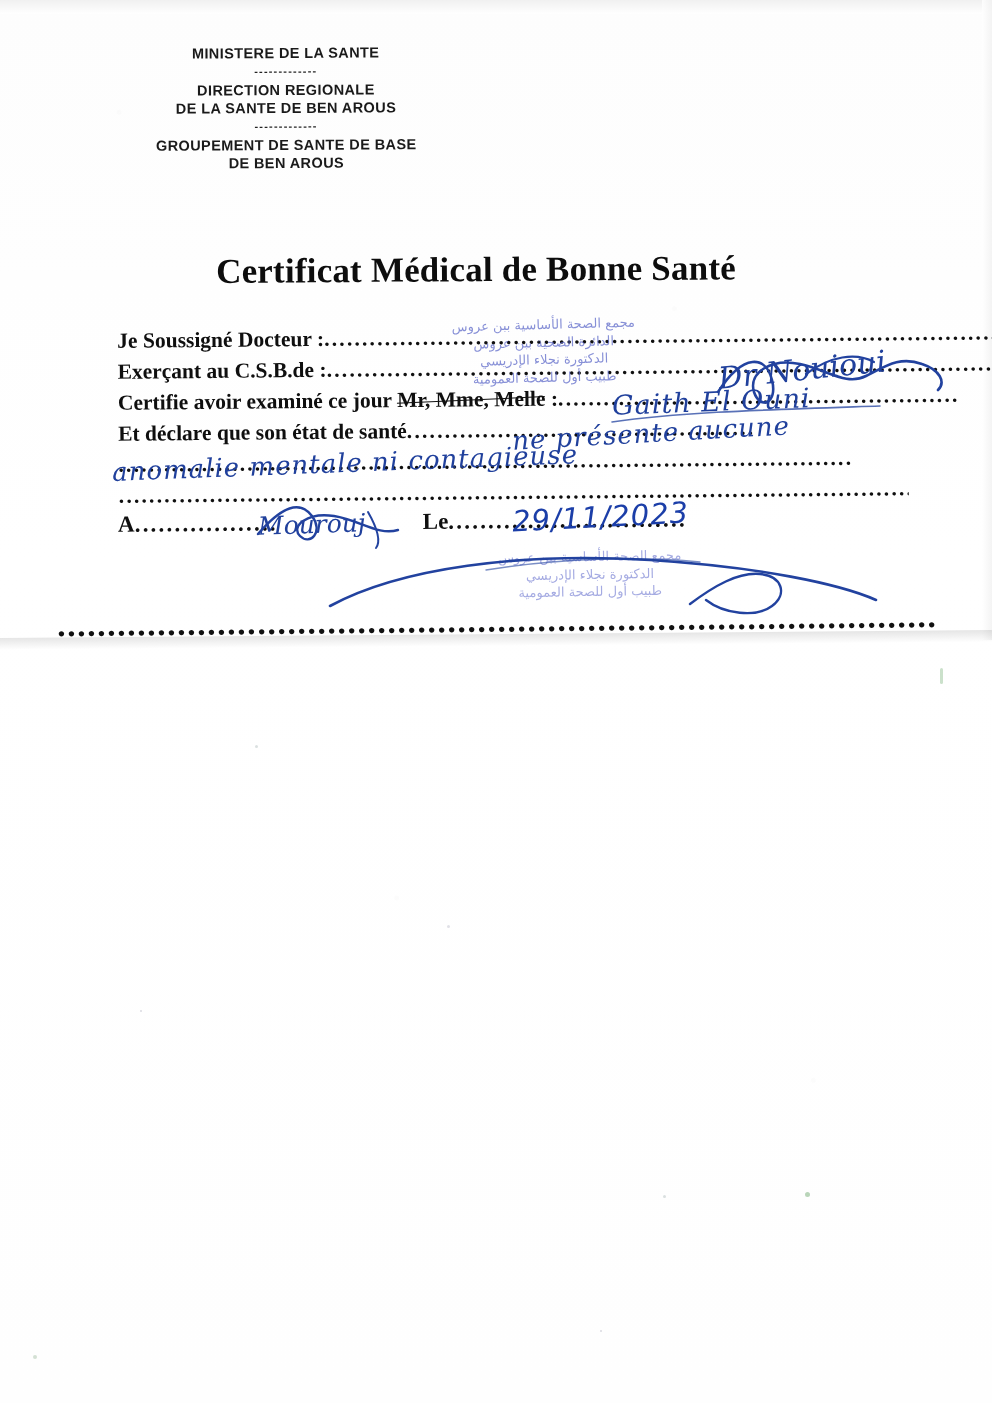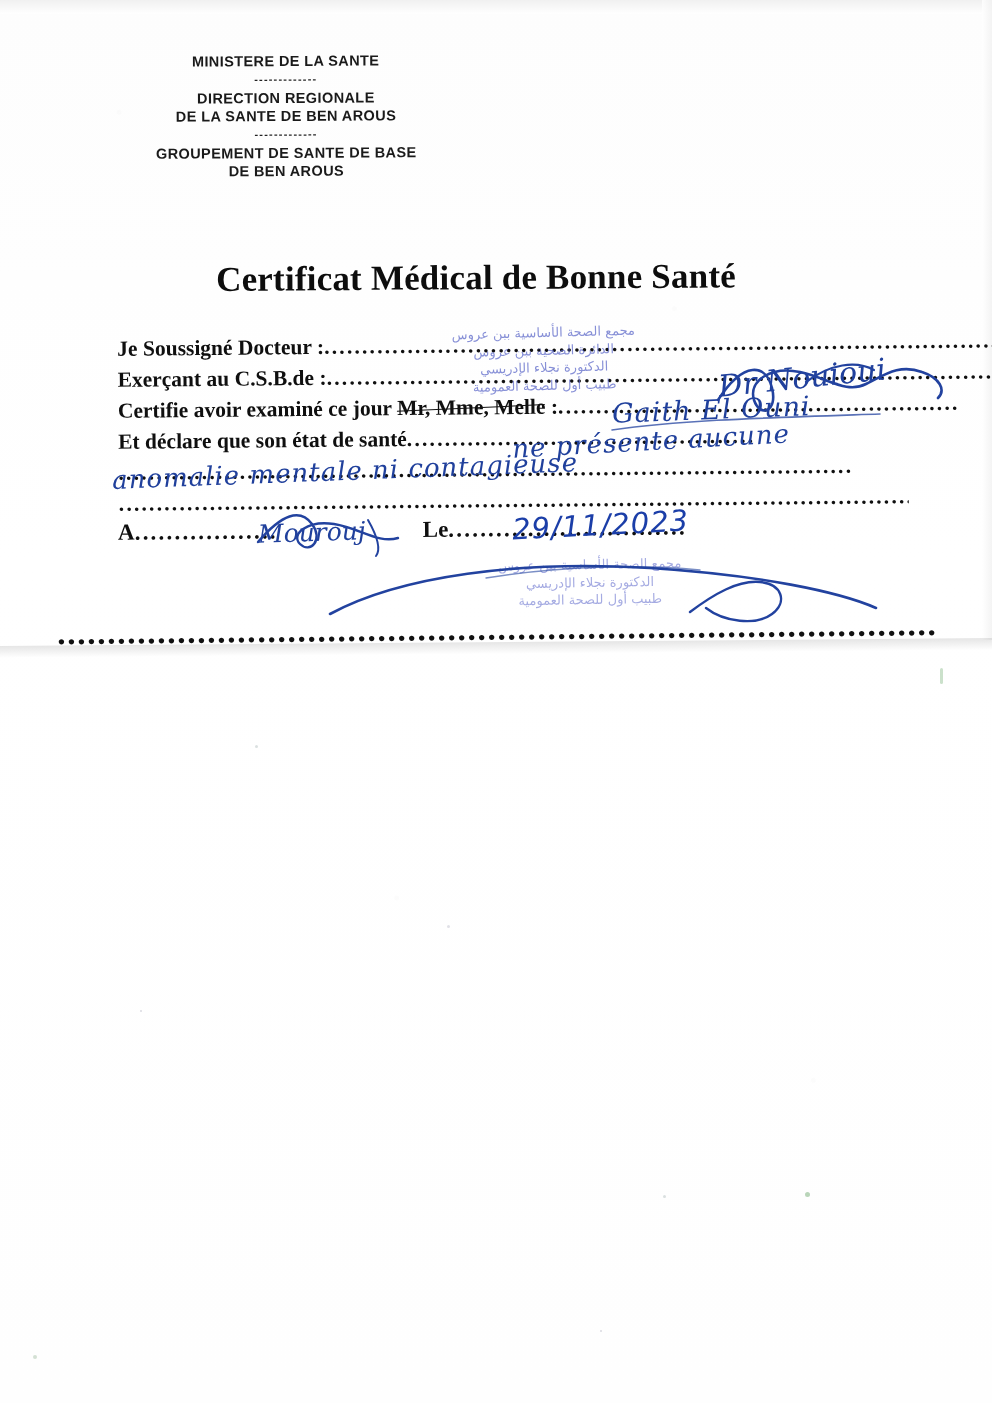--- a/index.html
+++ b/index.html
@@ -25,21 +25,21 @@
       radial-gradient(circle at 68% 22%, rgba(0,0,0,0.012) 0 2px, transparent 3px),
       radial-gradient(circle at 40% 64%, rgba(0,0,0,0.010) 0 2px, transparent 3px),
       radial-gradient(circle at 82% 77%, rgba(0,0,0,0.010) 0 2px, transparent 3px),
       linear-gradient(180deg, #fdfdfd 0%, #ffffff 40%, #fefefe 100%);
   }
 
   
   .form-area {
     position: absolute;
     left: 0;
-    top: 8px;
+    top: 0;
     width: 992px;
     height: 640px;
   }
 
   
   .top-edge {
     position: absolute;
     left: 0;
     top: 0;
     width: 992px;

